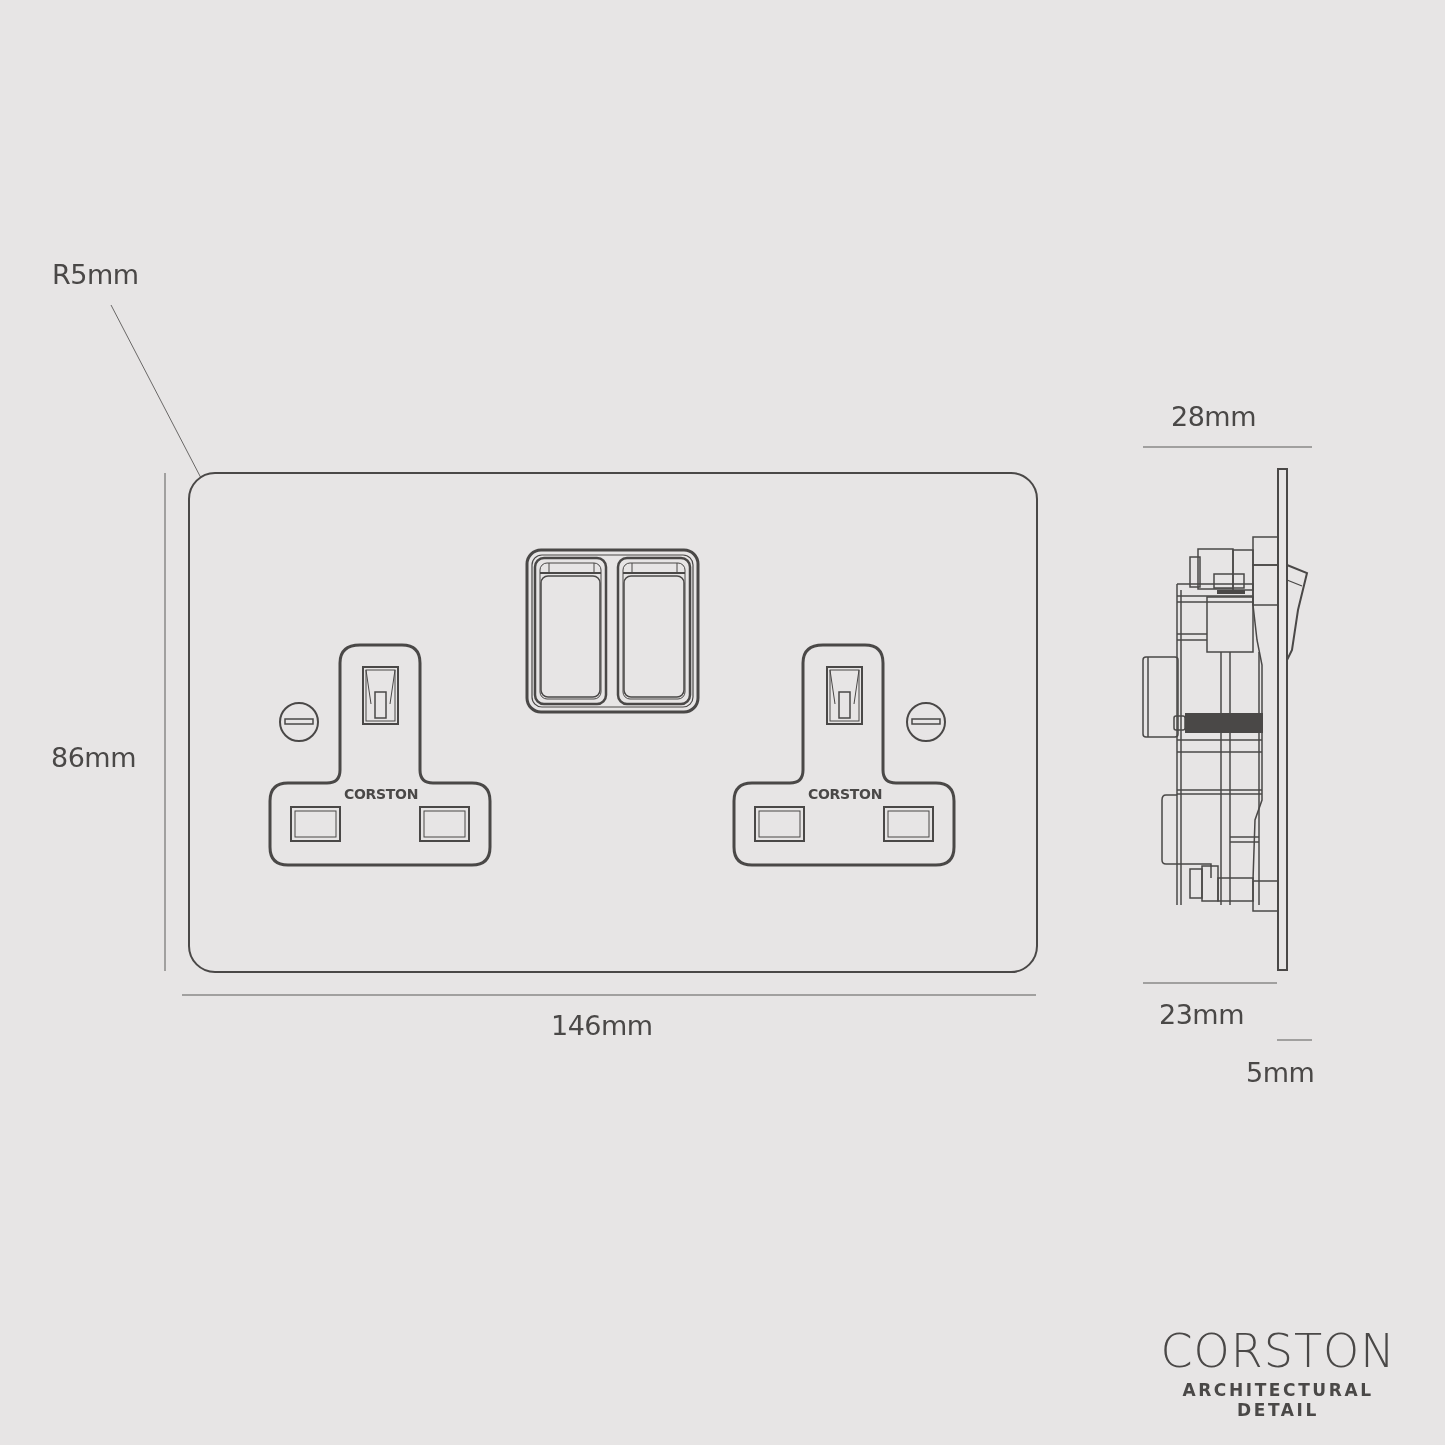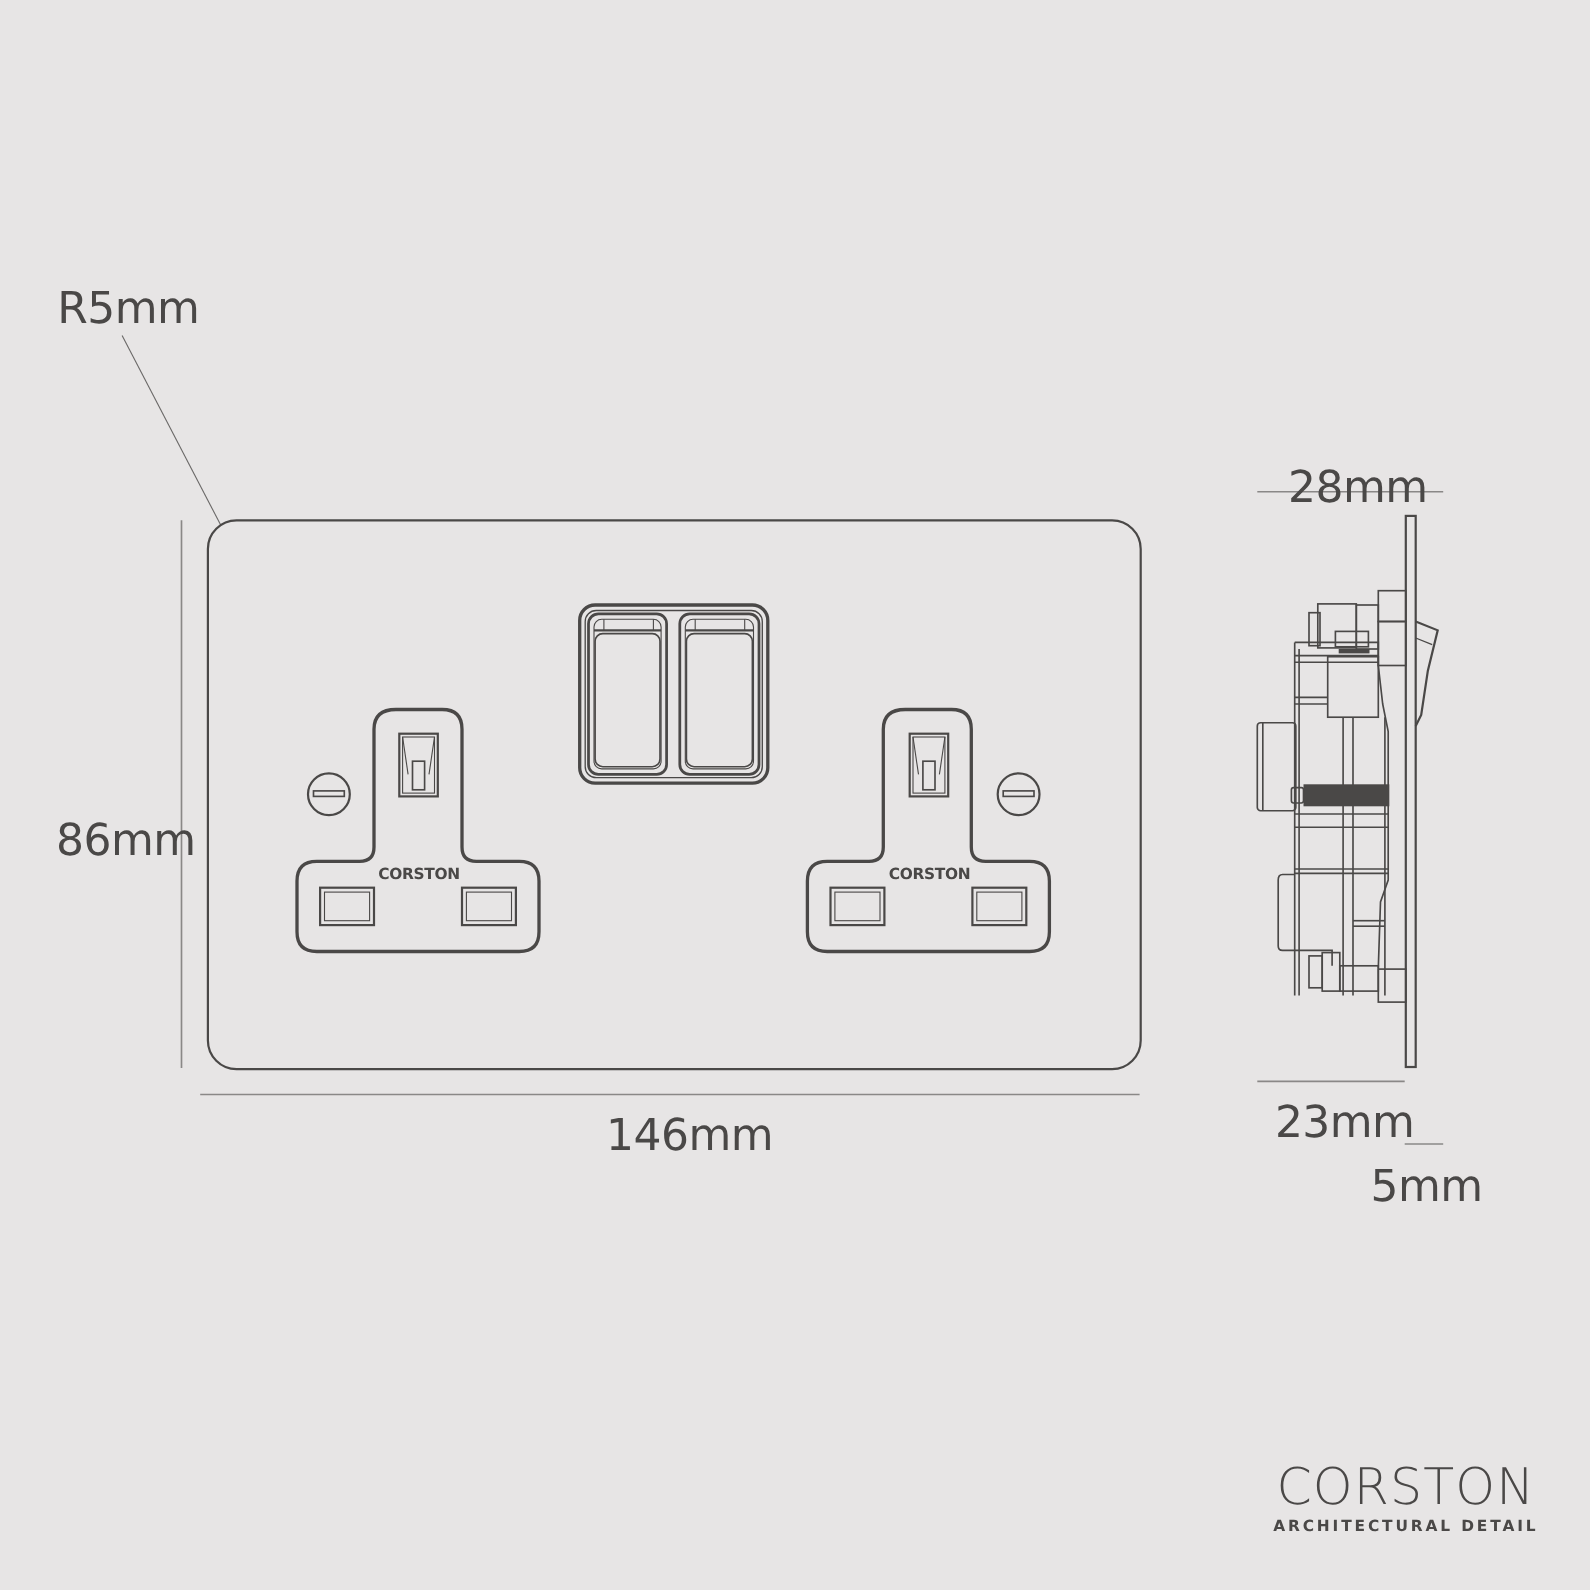--- a/index.html
+++ b/index.html
@@ -16,21 +16,21 @@
       color: #4a4847;
     }
     .canvas {
       position: absolute;
       left: 0; top: 0;
       width: 1445px; height: 1445px;
     }
     .dim-label {
       position: absolute;
       font-family: "DejaVu Sans", sans-serif;
-      font-size: 40px;
+      font-size: 27px;
       letter-spacing: -0.5px;
       color: #4a4847;
       white-space: nowrap;
       line-height: 1;
     }
     .brand {
       position: absolute;
       left: 1153px;
       top: 1328px;
       width: 250px;
@@ -40,21 +40,21 @@
       font-family: "DejaVu Sans", sans-serif;
       font-weight: 300;
       font-size: 46px;
       letter-spacing: 1px;
       color: #4a4847;
       line-height: 1;
       display: block;
     }
     .brand-tagline {
       font-family: "DejaVu Sans", sans-serif;
-      font-size: 14px;
+      font-size: 17px;
       letter-spacing: 2.6px;
       color: #4a4847;
       display: block;
       margin-top: 6px;
       font-weight: bold;
     }
     .socket-brand {
       font-family: "DejaVu Sans", sans-serif;
       font-weight: bold;
       font-size: 14px;
@@ -207,20 +207,20 @@
       <line x1="1230" y1="842" x2="1259" y2="842"></line>
 
       <rect x="1253" y="881" width="25" height="30"></rect>
     </g>
   </g>
 </svg>
 
 <div class="dim-label" style="left:52px; top:261px;">R5mm</div>
 <div class="dim-label" style="left:51px; top:700px;margin-top:44px;">86mm</div>
 <div class="dim-label" style="left:551px; top:1012px;">146mm</div>
-<div class="dim-label" style="left:1171px; top:403px;margin-top:20px;">28mm</div>
+<div class="dim-label" style="left:1171px; top:403px;">28mm</div>
 <div class="dim-label" style="left:1159px; top:1001px;">23mm</div>
 <div class="dim-label" style="left:1246px; top:1047px;margin-top:12px;">5mm</div>
 
 <div class="brand">
   <span class="brand-name">CORSTON</span>
   <span class="brand-tagline">ARCHITECTURAL DETAIL</span>
 </div>
 
 </body></html>

